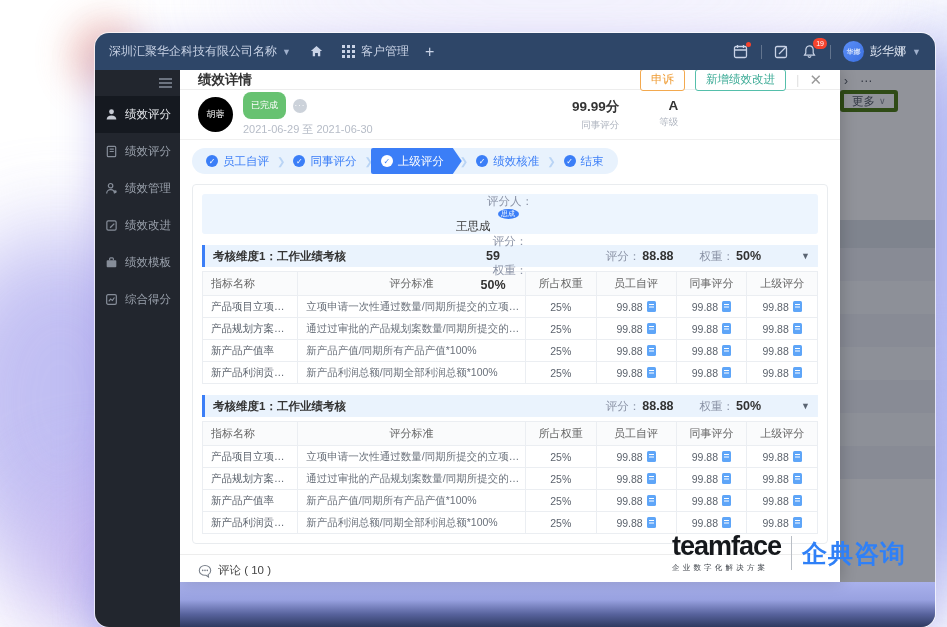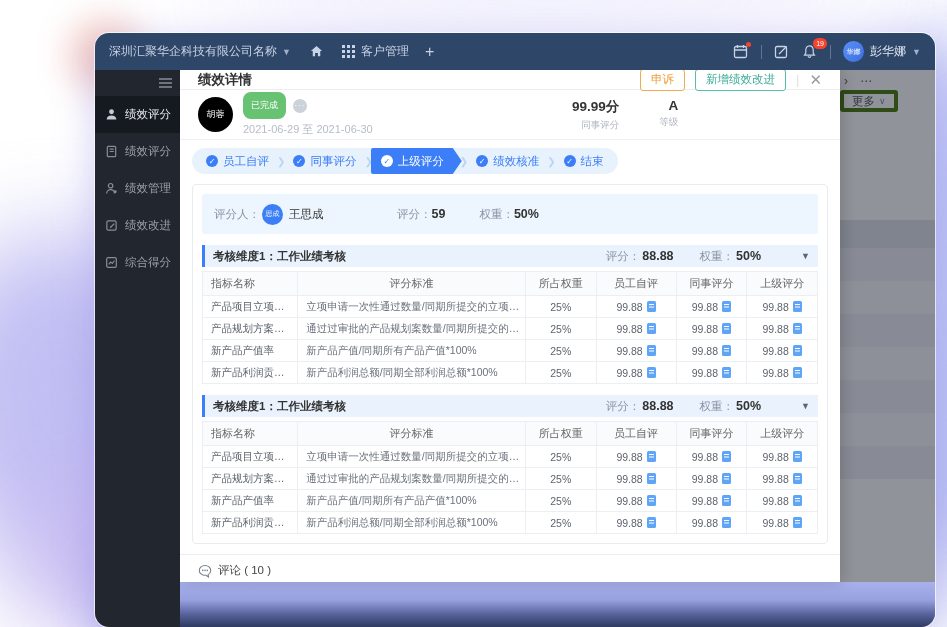--- a/index.html
+++ b/index.html
@@ -98,21 +98,21 @@
   .step { display:flex; align-items:center; gap:5px; padding:0 10px; font-size:11.5px; color:#3b7ef7; height:26px; }
   .step .ck { width:12px; height:12px; border-radius:50%; background:#3b7ef7; color:#fff; font-size:8px;
     display:flex; align-items:center; justify-content:center; flex:0 0 auto; }
   .step.active { background:#3b7ef7; color:#fff; clip-path:polygon(0 0, calc(100% - 9px) 0, 100% 50%, calc(100% - 9px) 100%, 0 100%); padding-right:18px; border-radius:2px; }
   .step.active .ck { background:#fff; color:#3b7ef7; }
   .step-sep { color:#b9d4f5; font-size:10px; margin:0 -2px; }
 
   
   .card { margin:4px 12px 0 12px; border:1px solid #e9ecef; border-radius:4px; padding:9px; flex:0 0 auto; }
   .evaluator { height:40px; background:#edf5fe; border-radius:3px; display:flex; align-items:center;
-    padding:0 12px; font-size:11.5px; }
+    padding:0 12px; font-size:11.5px;flex-direction:column; }
   .ev-label { color:#8b93a6; }
   .ev-avatar { width:21px; height:21px; border-radius:50%; background:#3b7ef7; color:#fff; font-size:7px;
     display:flex; align-items:center; justify-content:center; margin:0 6px 0 2px; }
   .ev-name { color:#333; width:108px; }
   .ev-num { color:#333; font-weight:bold; font-size:12.5px; margin-right:34px; }
 
   .sec-bar { margin-top:11px; height:22px; background:#eaf3fd; display:flex; align-items:center;
     padding:0 8px; border-left:3px solid #3b7ef7; font-size:11.5px; }
   .sec-title { font-weight:bold; color:#333; }
   .sec-right { margin-left:auto; display:flex; align-items:center; }
@@ -253,20 +253,27 @@
       </div>
       <div class="sb-item">
         <svg class="ic" width="13" height="13" viewBox="0 0 14 14">
           <rect x="2" y="2" width="10" height="10" rx="1.5" fill="none" stroke="#868d99" stroke-width="1.3"></rect>
           <path d="M5 9 L9.5 4.5 L10.5 5.5 L6 10 Z" fill="#868d99"></path>
         </svg>
         <span>绩效改进</span>
       </div>
       <div class="sb-item">
         <svg class="ic" width="13" height="13" viewBox="0 0 14 14">
+          <rect x="1.8" y="4.5" width="10.4" height="7.5" rx="1" fill="#868d99"></rect>
+          <path d="M5 4.5 V3 a1 1 0 0 1 1-1 h2 a1 1 0 0 1 1 1 v1.5" fill="none" stroke="#868d99" stroke-width="1.3"></path>
+        </svg>
+        <span>绩效模板</span>
+      </div>
+      <div class="sb-item">
+        <svg class="ic" width="13" height="13" viewBox="0 0 14 14">
           <rect x="1.8" y="1.8" width="10.4" height="10.4" rx="1.5" fill="none" stroke="#868d99" stroke-width="1.3"></rect>
           <polyline points="4,9 6,6.5 8,8 10.2,4.8" fill="none" stroke="#868d99" stroke-width="1.2"></polyline>
         </svg>
         <span>综合得分</span>
       </div>
     </div>
 
     <div class="content">
       <div class="bk-tools">
         <span>›</span>
@@ -571,13 +578,21 @@
             <circle cx="4.7" cy="6.4" r=".8" fill="#7a818b"></circle>
               <circle cx="7" cy="6.4" r=".8" fill="#7a818b"></circle>
               <circle cx="9.3" cy="6.4" r=".8" fill="#7a818b"></circle>
           </svg>
           <span class="cm-label">评论 ( 10 )</span>
         </div>
       </div>
     </div>
   </div>
 
+  <div class="watermark">
+    <div class="wm-left">
+      <div class="wm-brand">teamface</div>
+      <div class="wm-slogan">企业数字化解决方案</div>
+    </div>
+    <div class="wm-sep"></div>
+    <div class="wm-name">企典咨询</div>
+  </div>
 </div>
 
 </body></html>

